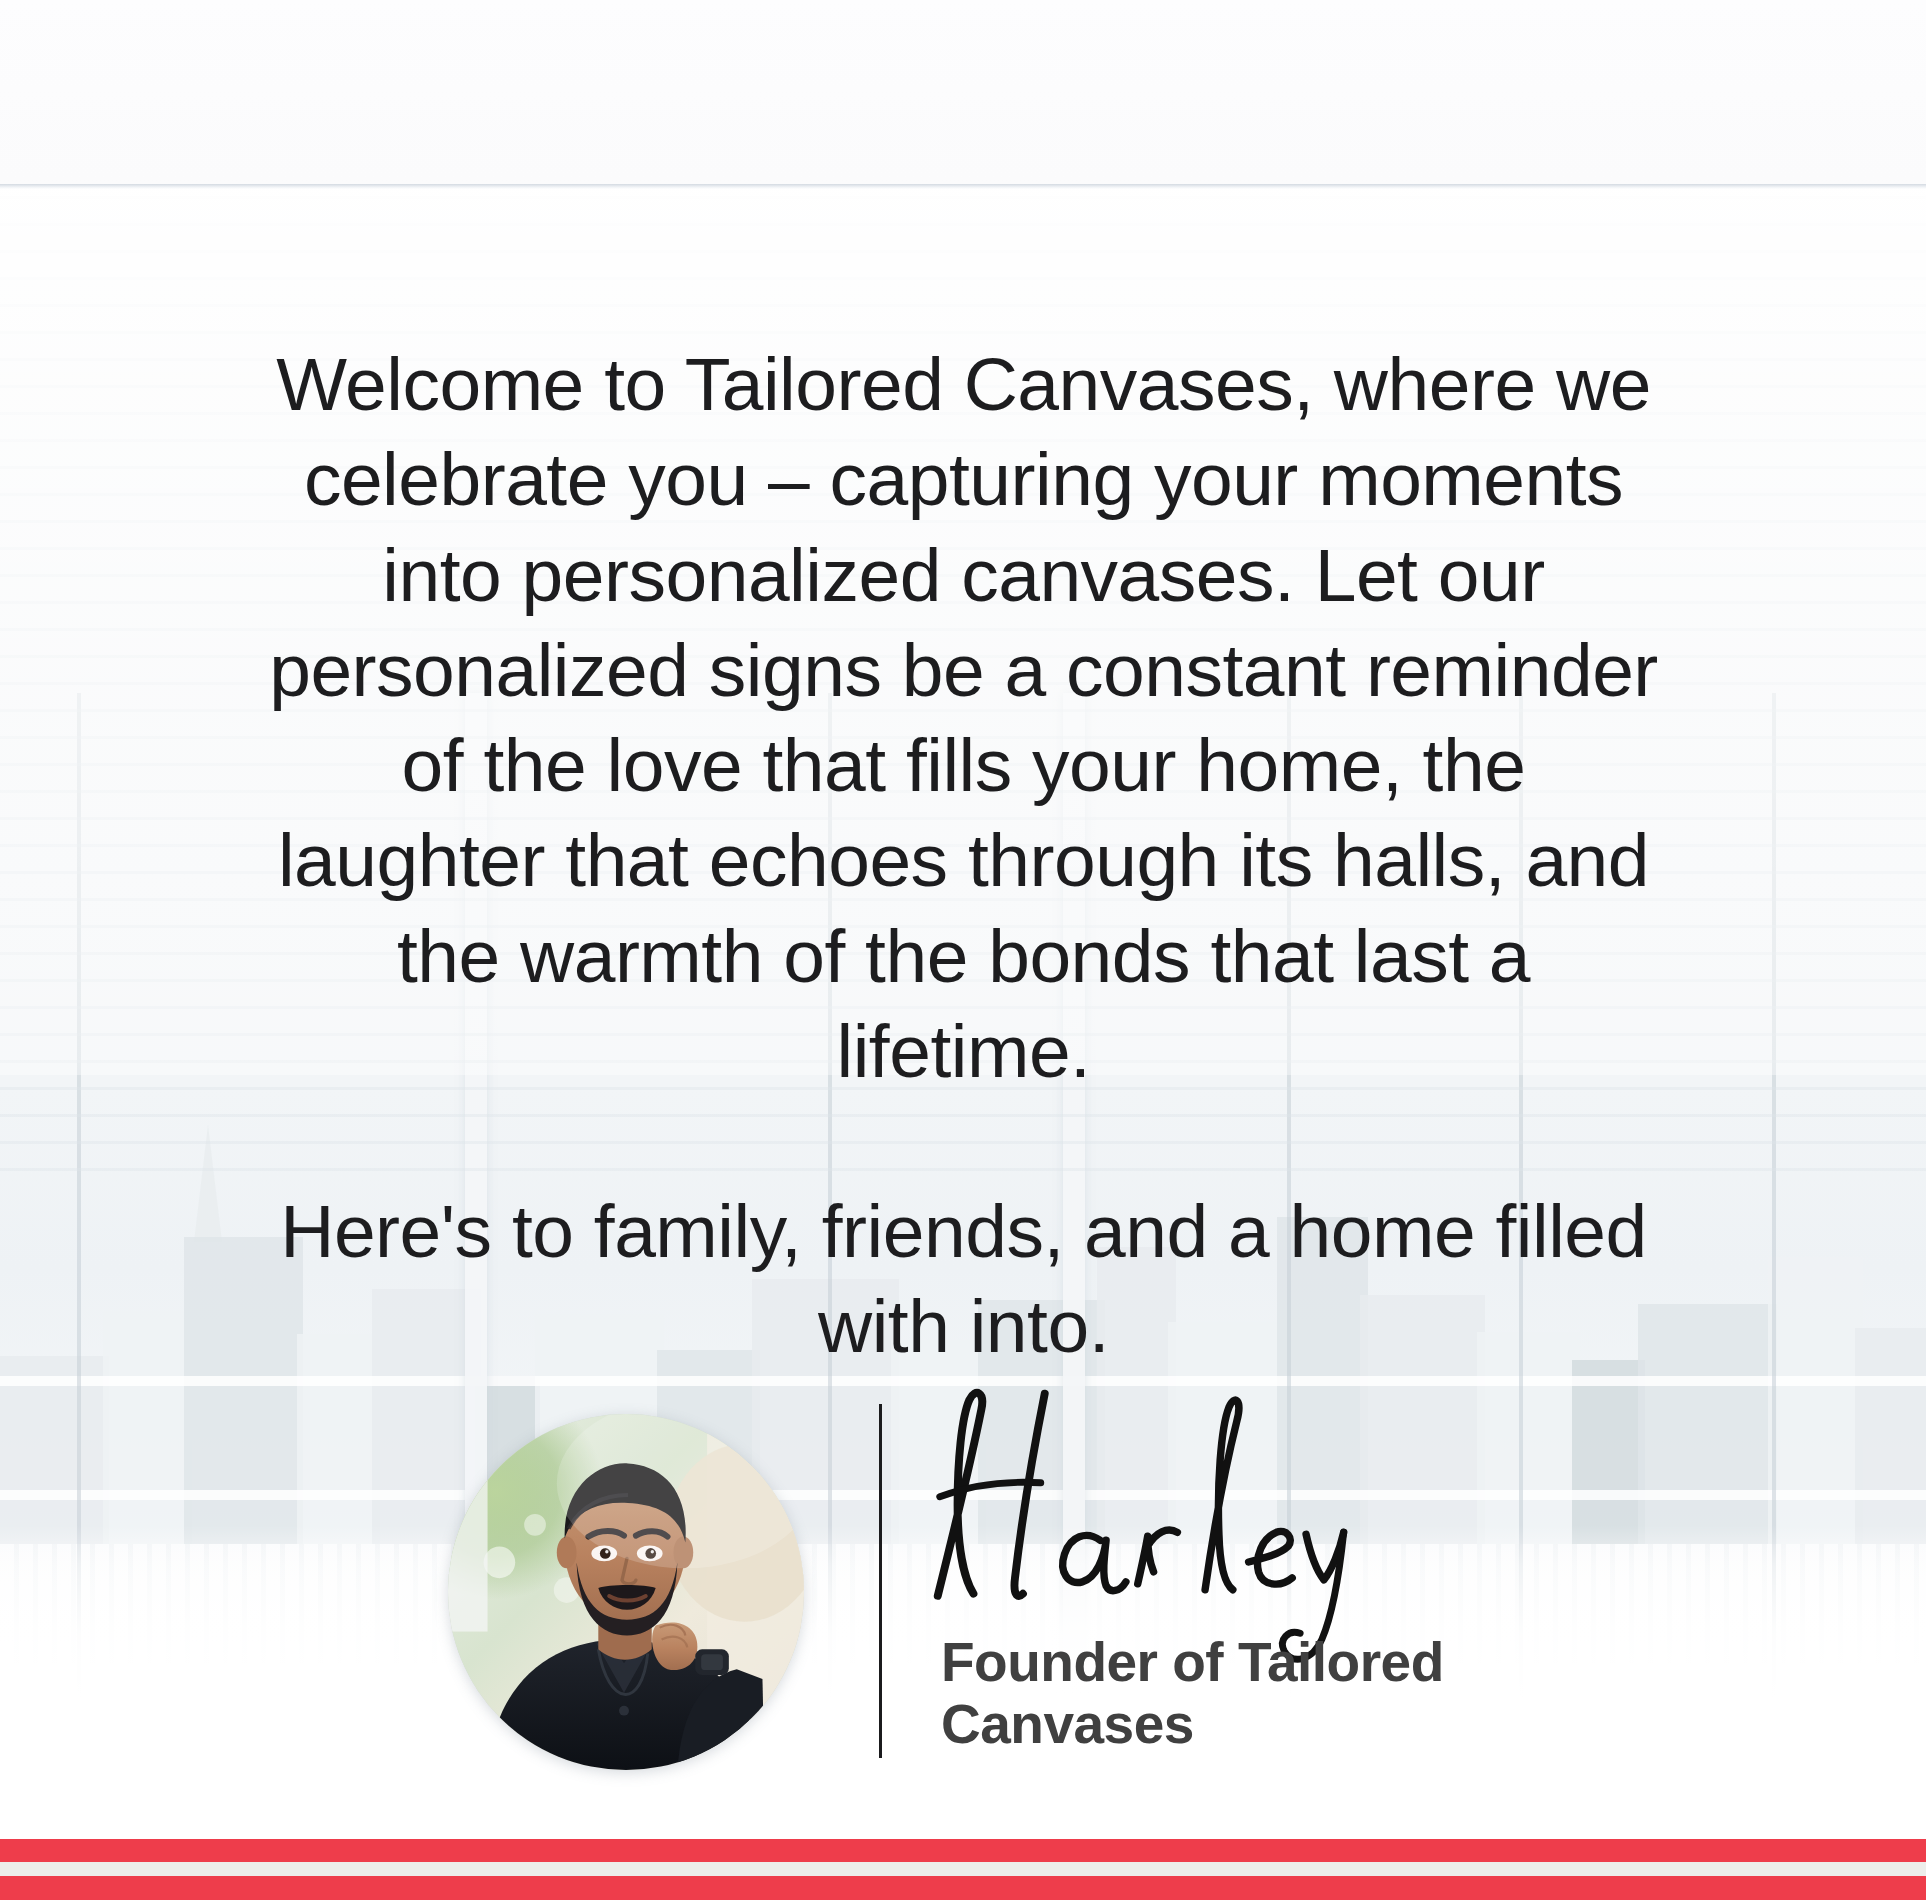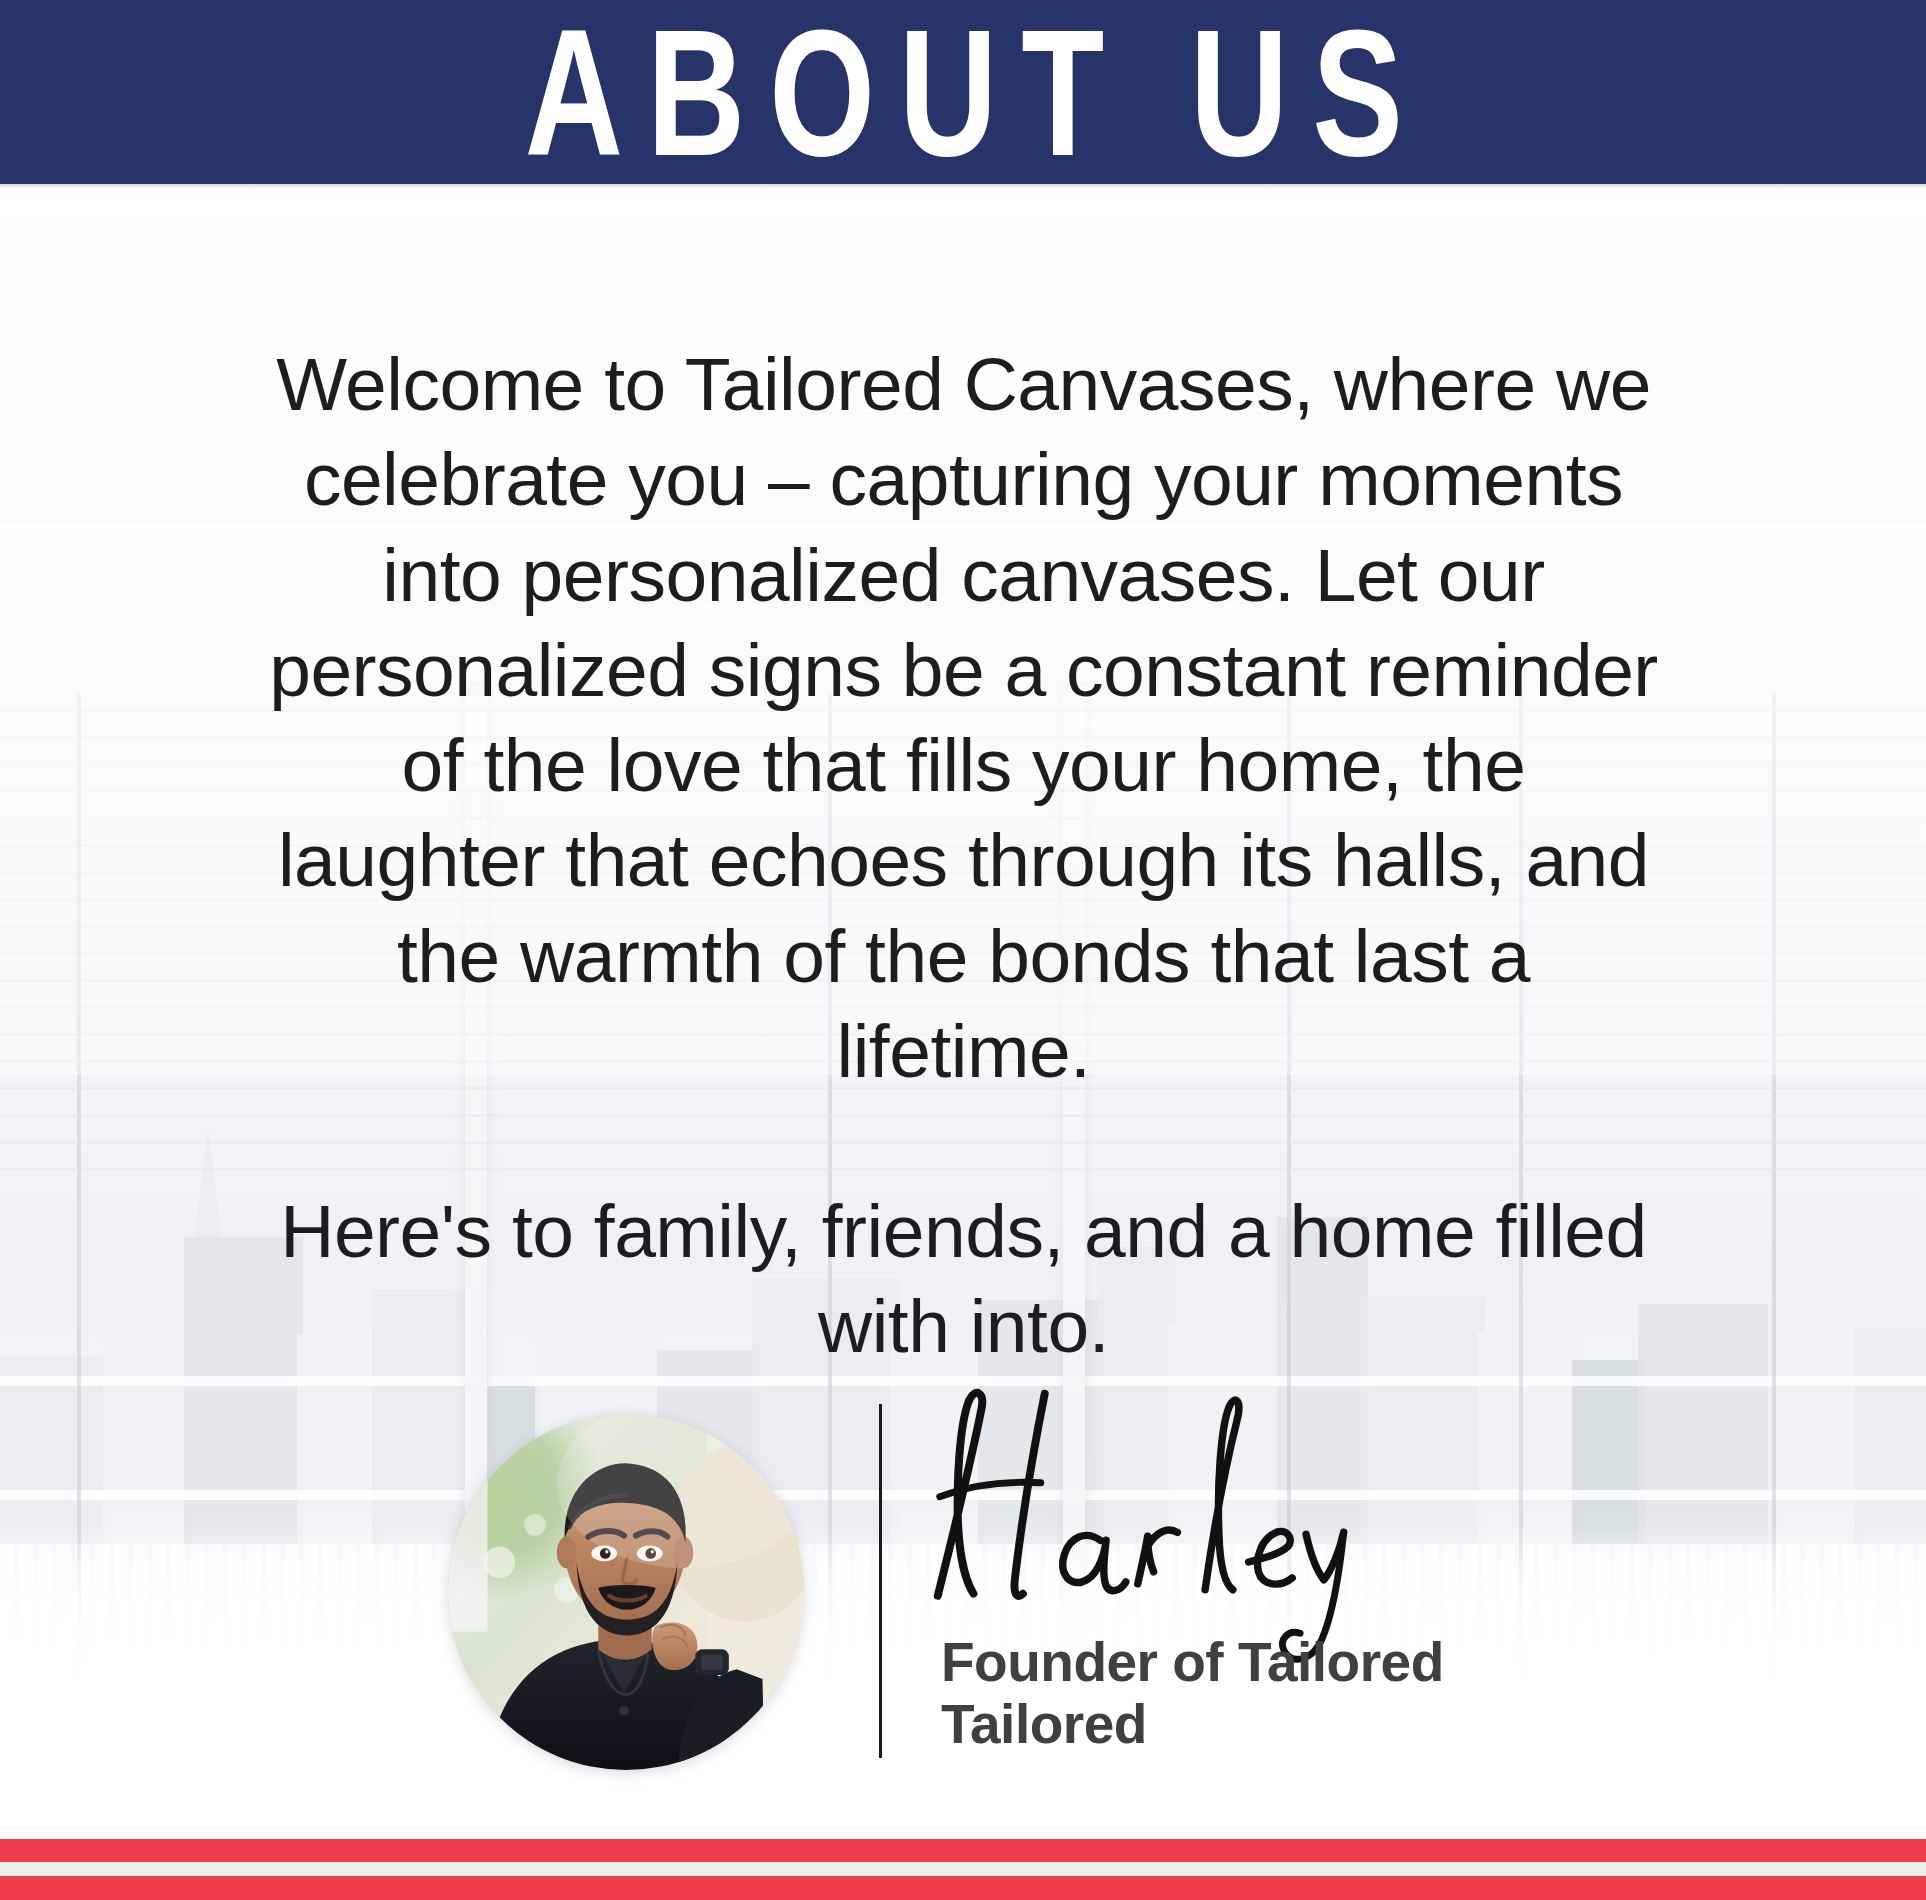--- a/index.html
+++ b/index.html
@@ -317,23 +317,20 @@
     <div class="mullion" style="left:828px;"></div>
     <div class="mullion" style="left:1287px;"></div>
     <div class="mullion" style="left:1519px;"></div>
     <div class="mullion" style="left:1772px;"></div>
 
     <div class="bg-blinds"></div>
     <div class="floor-veil"></div>
     <div class="text-scrim"></div>
   </div>
 
-  <div class="header">
-    <div class="header-title">ABOUT US</div>
-  </div>
   <div class="header-underline"></div>
 
   <div class="body-copy">
     <p>Welcome to Tailored Canvases, where we celebrate you – capturing your moments into personalized canvases. Let our personalized signs be a constant reminder of the love that fills your home, the laughter that echoes through its halls, and the warmth of the bonds that last a lifetime.</p>
     <div class="gap"></div>
     <p>Here's to family, friends, and a home filled with into.</p>
   </div>
 
   <div class="sig-row">
 
@@ -438,21 +435,21 @@
           <path d="M356 198 C 372 194, 388 190, 396 182 C 402 174, 394 164, 384 168 C 370 174, 362 192, 366 208 C 370 222, 388 224, 400 214" stroke-width="7.5"></path>
 
           <path d="M414 170 C 418 188, 424 206, 432 216 C 440 206, 448 186, 452 168" stroke-width="7.5"></path>
           <path d="M452 168 C 448 206, 442 248, 430 276 C 420 298, 400 302, 392 288 C 386 276, 396 266, 408 270" stroke-width="7"></path>
         </g>
       </svg>
     </div>
 
     <div class="sig-role">
       <div>Founder of Tailored</div>
-      <div>Tailored</div>
+      <div>Canvases</div>
     </div>
   </div>
 
   <div class="stripe stripe-top"></div>
   <div class="stripe stripe-gap"></div>
   <div class="stripe stripe-bottom"></div>
 
 </div>
 
 

